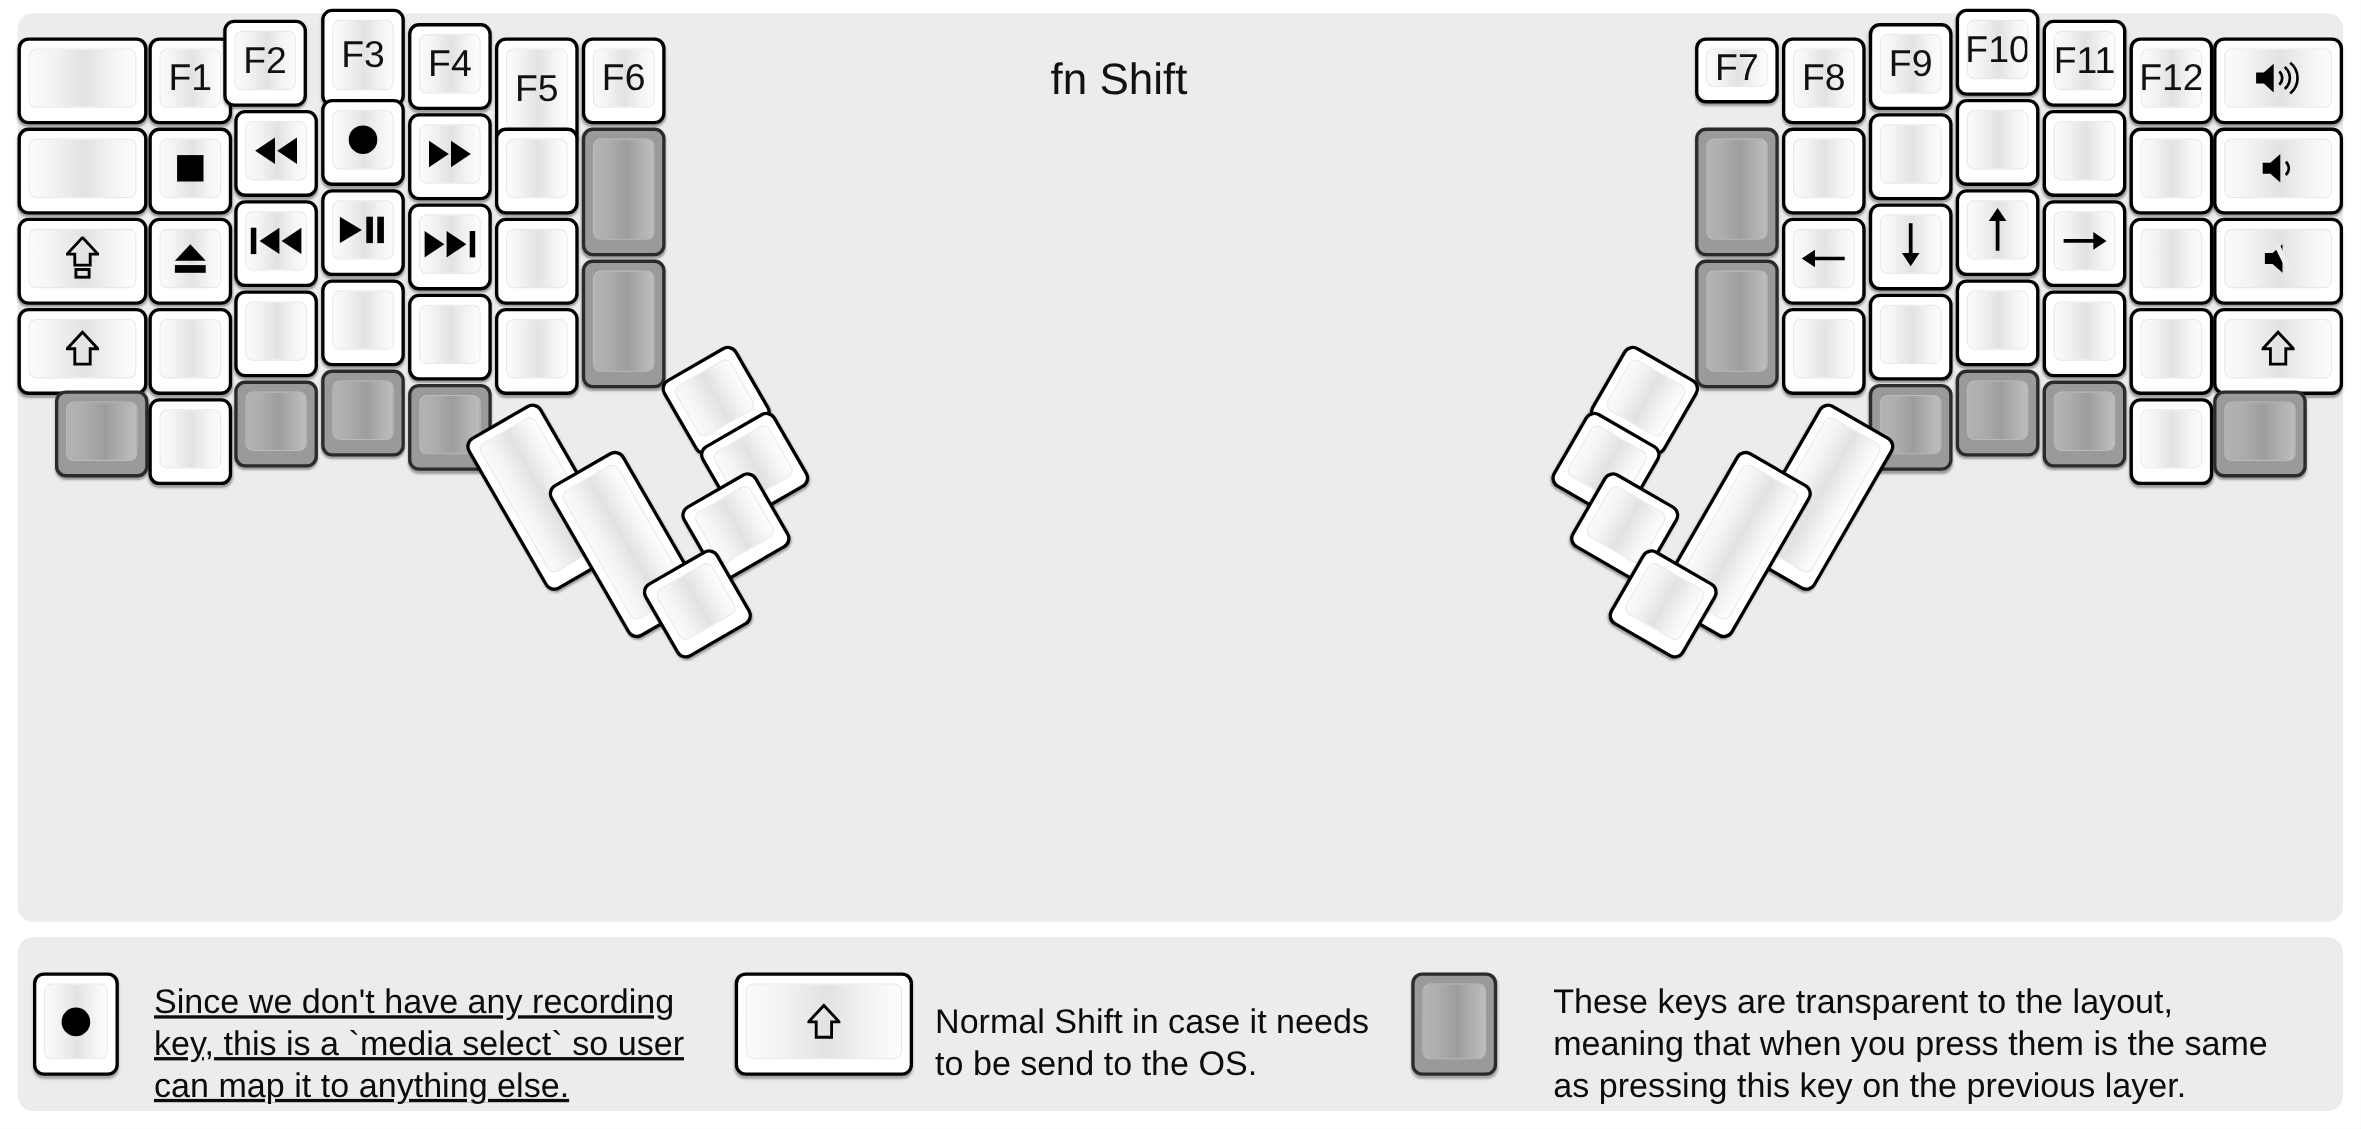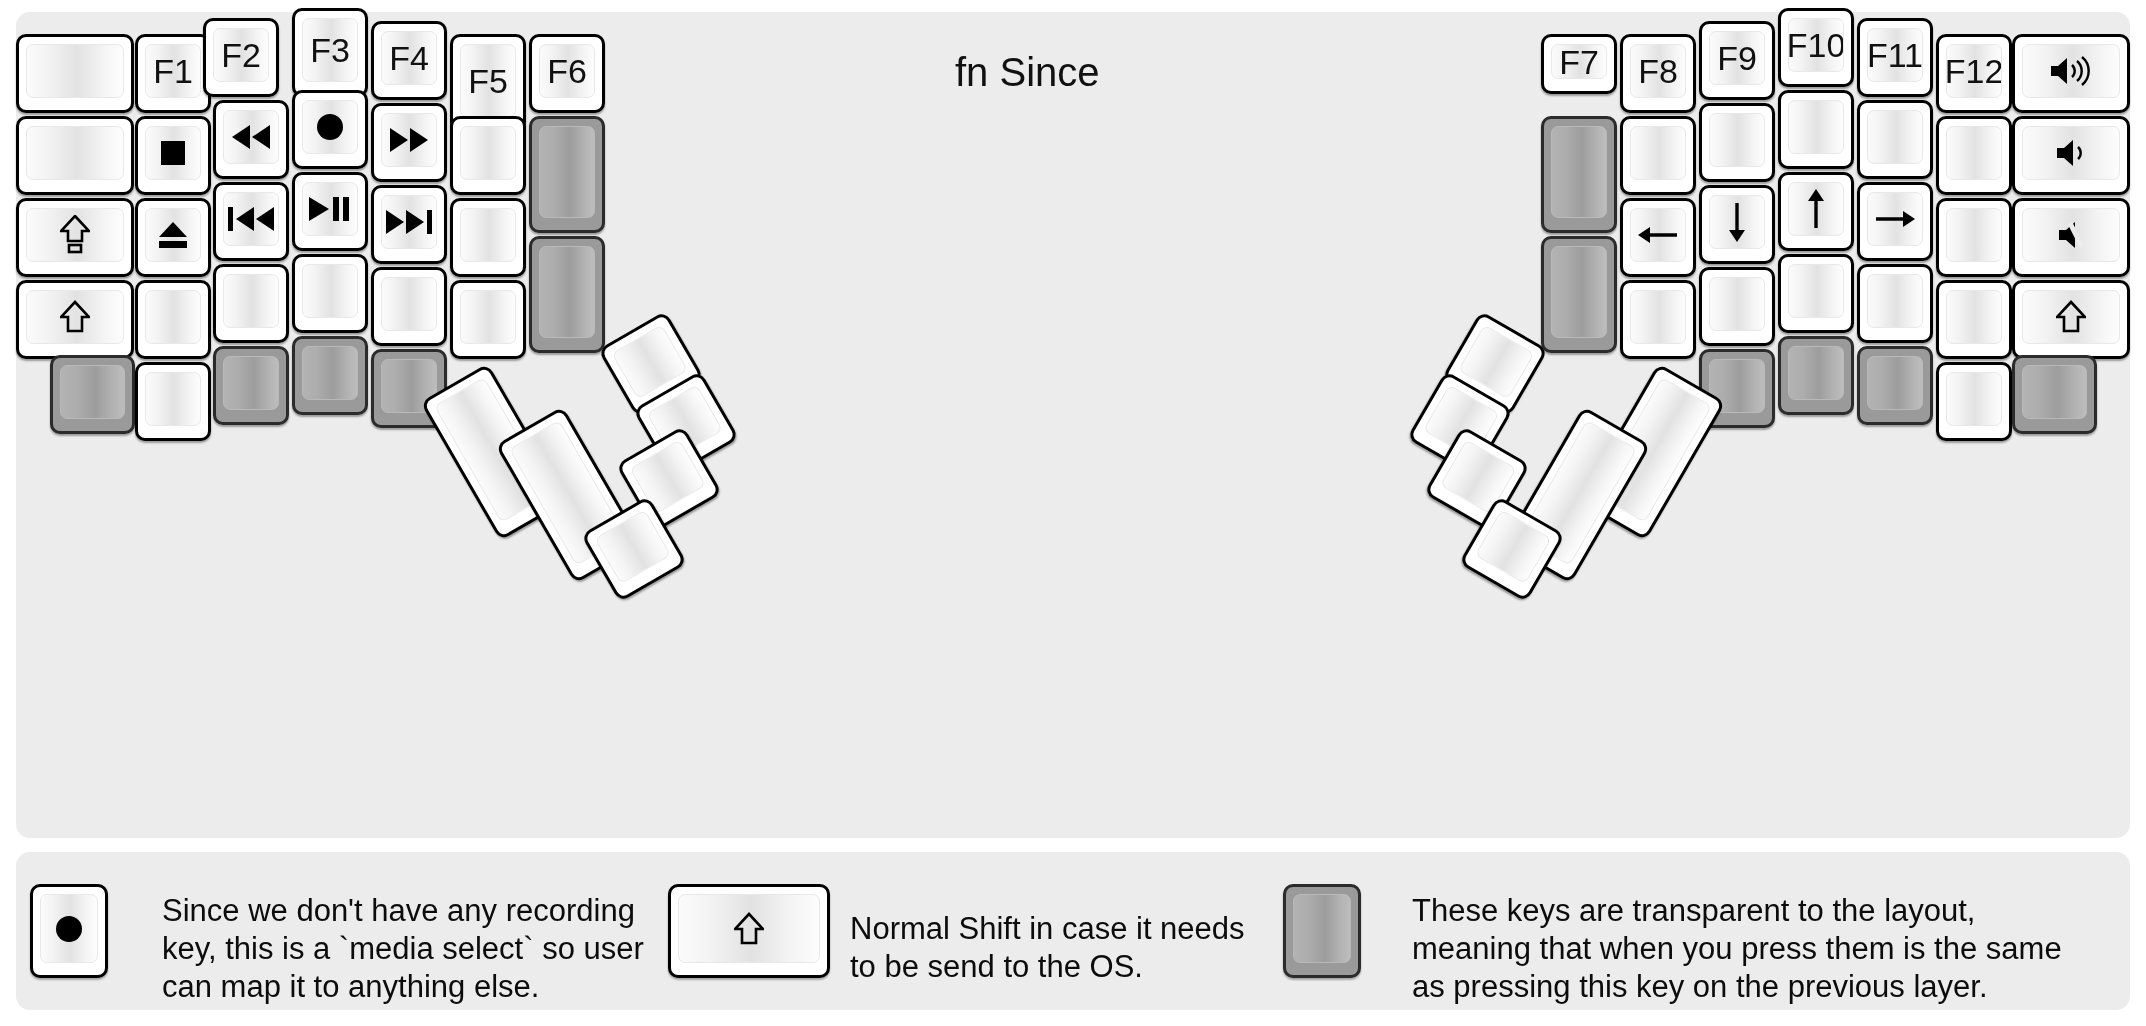--- a/index.html
+++ b/index.html
@@ -104,21 +104,21 @@
   }
 </style>
 </head>
 <body>
 
 <div id="root">
 
   <div class="panel" id="board-panel"></div>
   <div class="panel" id="legend-panel"></div>
 
-  <div id="title">fn Since</div>
+  <div id="title">fn Shift</div>
 
   <div id="keys-layer">
       <div class="key" style="left: 16px; top: 34px; width: 118px; height: 79px;">
         <div class="cap"></div>
       </div>
       <div class="key" style="left: 16px; top: 116px; width: 118px; height: 79px;">
         <div class="cap"></div>
       </div>
       <div class="key" style="left: 16px; top: 198px; width: 118px; height: 79px;">
         <div class="cap">
@@ -497,21 +497,21 @@
   <div id="legend-layer">
       <div class="legend-key" style="left: 30px; top: 884px; width: 78px; height: 94px;">
         <div class="cap">
           <span>
             <svg class="gl" width="34" height="34" viewBox="0 0 34 34">
               <circle cx="17" cy="17" r="13" fill="#000"></circle>
             </svg>
           </span>
         </div>
       </div>
-      <div class="legend-text" style="left: 162px; top: 892px;">Since we don't have any recording
+      <div class="legend-text" style="left: 140px; top: 892px; text-decoration: underline;">Since we don't have any recording
 key, this is a `media select` so user
 can map it to anything else.</div>
       <div class="legend-key" style="left: 668px; top: 884px; width: 162px; height: 94px;">
         <div class="cap">
           <span>
             <svg class="gl" width="30" height="34" viewBox="0 0 30 34">
               <polygon points="15,2 29,17 22,17 22,31 8,31 8,17 1,17" fill="none" stroke="#000" stroke-width="2.6" stroke-linejoin="miter"></polygon>
             </svg>
           </span>
         </div>

